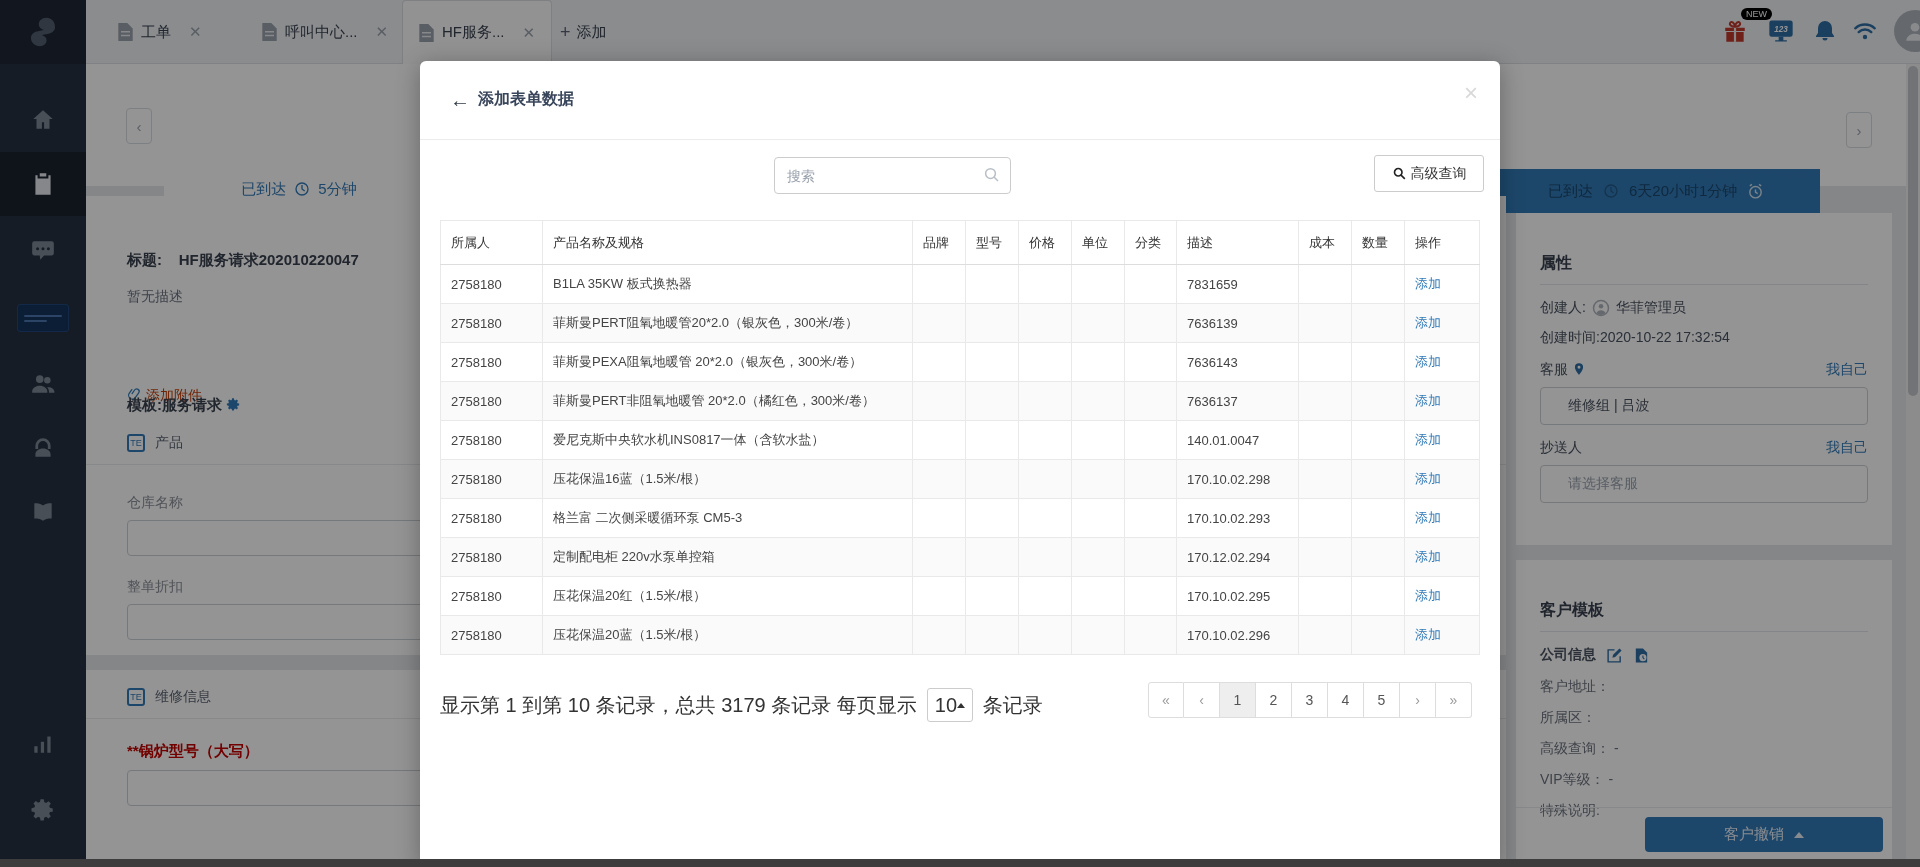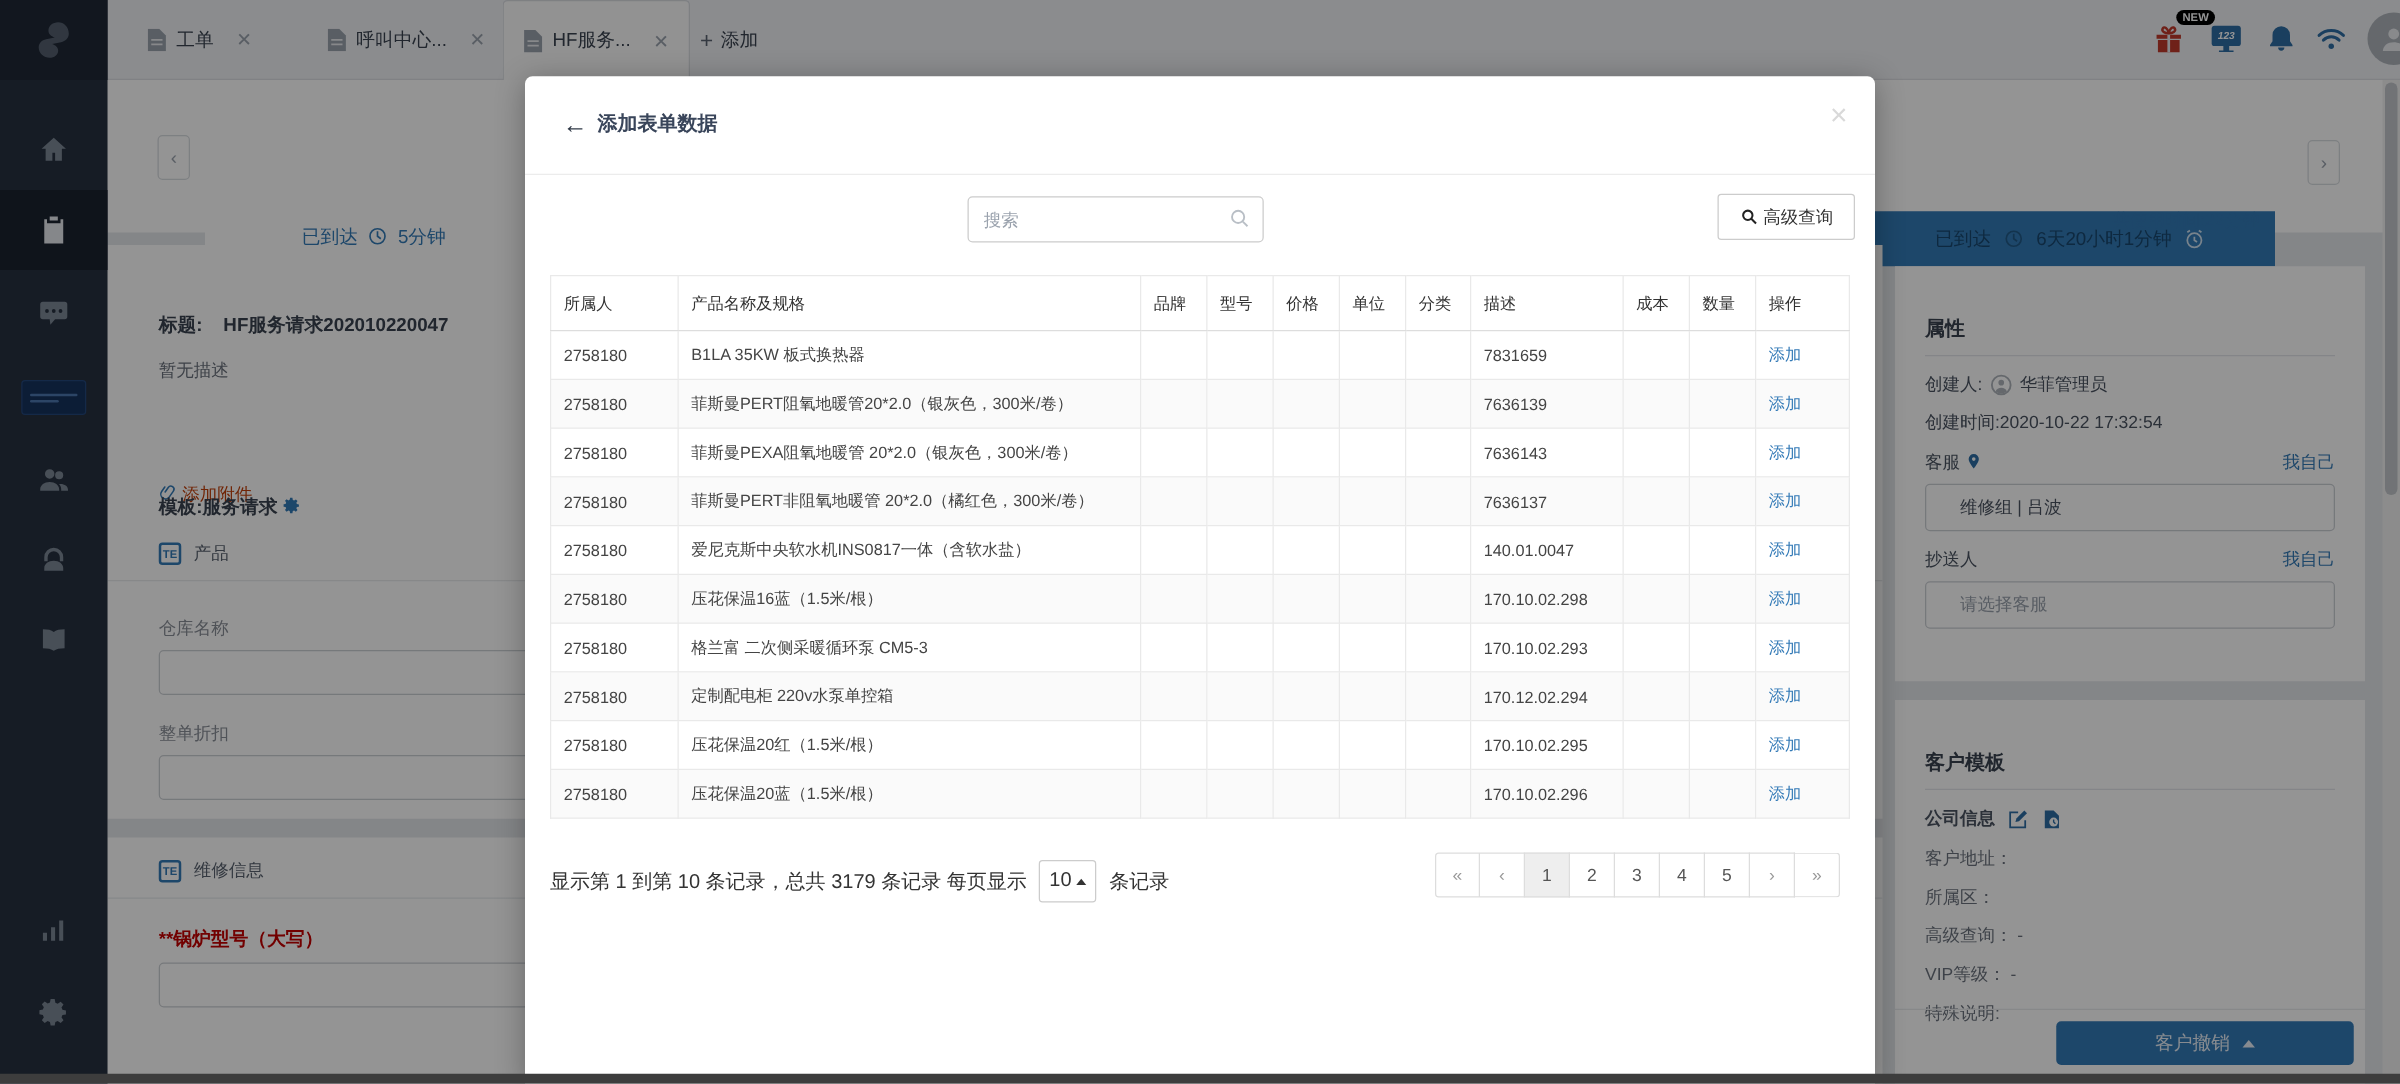--- a/index.html
+++ b/index.html
@@ -18,36 +18,36 @@
   .mini-banner i { display:block; height:2px; background:#4d77b0; border-radius:1px; }
 
   
   #topbar { position:absolute; left:86px; top:0; width:1834px; height:64px; background:#eff1f4; border-bottom:1px solid #dcdfe3; }
   .tab { position:absolute; top:0; height:64px; display:flex; align-items:center; gap:8px; color:#3a4350; font-size:15px; cursor:pointer; }
   .tab .doc { width:15px; height:18px; }
   .tab .x { color:#9aa2ad; font-size:15px; margin-left:10px; cursor:pointer; }
   .tab.active-tab { background:#fbfbfc; border:1px solid #d9dce1; border-bottom:none; border-radius:4px 4px 0 0; padding:0 16px; }
   .add-tab { position:absolute; top:0; height:64px; display:flex; align-items:center; gap:6px; color:#3a4350; font-size:15px; cursor:pointer; }
   .tb-ic { position:absolute; top:14px; width:34px; height:34px; display:flex; align-items:center; justify-content:center; cursor:pointer; }
-  .badge-new { position:absolute; left:1655px; top:8px; background:#000000; color:#fff; font-size:9px; font-weight:700; padding:1px 5px; border-radius:6px; z-index:2; }
+  .badge-new { position:absolute; left:1655px; top:8px; background:#000000; color:#fff; font-size:9px; font-weight:400; padding:1px 5px; border-radius:6px; z-index:2; }
   .avatar-circle { position:absolute; left:1808px; top:10px; width:42px; height:42px; border-radius:50%; background:#aeb4bb; display:flex; align-items:center; justify-content:center; }
 
   
   #statusstrip { position:absolute; left:86px; top:64px; width:1834px; height:122px; background:#ffffff; }
   .back-btn,.fwd-btn { position:absolute; width:26px; height:36px; border:1px solid #d8dce0; border-radius:4px; background:#fff; color:#9aa2ad; display:flex; align-items:center; justify-content:center; font-size:15px; cursor:pointer; }
   .stage-tab { position:absolute; top:105px; height:42px; display:flex; align-items:center; justify-content:center; gap:8px; color:#337ab7; font-size:15px; border-bottom:2px solid #e3e6ea; background:#fff; cursor:pointer; }
   .stage-blue { position:absolute; top:105px; height:44px; background:#337ab7; display:flex; align-items:center; gap:10px; color:#19486f; font-size:15px; padding:0 18px; cursor:pointer; }
   .usage-time { position:absolute; color:#337ab7; font-size:14px; }
 
   .card { position:absolute; background:#fff; }
   .lbl-gray { color:#8a8f98; font-size:14px; }
   .inp { border:1px solid #ccd0d5; border-radius:4px; background:#fff; height:36px; }
   .blue-link { color:#c2410c; cursor:pointer;margin-top:39px; }
   .sec-divider { position:absolute; left:0; width:100%; height:1px; background:#e8eaed; }
-  .sec-ic { display:inline-flex; width:18px; height:18px; border:2px solid #337ab7; border-radius:3px; color:#337ab7; font-size:9px; font-weight:700; align-items:center; justify-content:center; }
+  .sec-ic { display:inline-flex; width:18px; height:18px; border:2px solid #337ab7; border-radius:3px; color:#337ab7; font-size:9px; font-weight:400; align-items:center; justify-content:center; }
   .red-label { color:#c40000; font-weight:700; font-size:15px; }
 
   
   .panel-h { font-size:16px; color:#3a4350; font-weight:700; padding-bottom:10px; border-bottom:1px solid #e4e6ea;margin-top:20px; }
   .prop-line { font-size:14px; color:#4a5361; }
   .badge-wait { display:inline-block; border:1px solid #e3a22f; color:#e3a22f; font-size:12px; border-radius:4px; padding:2px 7px; margin-left:10px; background:#fffdf5; }
   .sel-box { border:1px solid #ccd0d5; border-radius:4px; height:38px; display:flex; align-items:center; padding:0 27px; font-size:14px; color:#4a5361; background:#fff; cursor:pointer; }
   .sel-box.placeholder { color:#9aa2ad; }
   .myself { color:#337ab7; font-size:14px; cursor:pointer; }
   .revoke-btn { position:absolute; background:#337ab7; border-radius:4px; color:#e8f0f8; font-size:15px; display:flex; align-items:center; justify-content:center; gap:10px; cursor:pointer; }
@@ -72,21 +72,21 @@
   #adv-btn { position:absolute; left:954px; top:94px; width:110px; height:37px; border:1px solid #ccc; border-radius:3px; background:#fff; display:flex; align-items:center; justify-content:center; gap:4px; font-size:14px; color:#333; cursor:pointer; }
 
   #ptable { position:absolute; left:20px; top:159px; width:1039px; border-collapse:collapse; table-layout:fixed; font-size:13px; }
   #ptable th, #ptable td { border:1px solid #e9e9e9; padding:0 10px; text-align:left; overflow:hidden; white-space:nowrap; }
   #ptable thead th { height:44px; color:#333; font-weight:400; font-size:13px; border-bottom:1px solid #ddd; }
   #ptable tbody td { height:39px; color:#444; }
   #ptable tbody tr:nth-child(even) td { background:#fafafa; }
   #ptable a { color:#337ab7; text-decoration:none; cursor:pointer; }
   #ptable { border:1px solid #ddd; }
 
-  #pg-summary { position:absolute; left:20px; top:627px; font-size:16px; color:#333; display:flex; align-items:center; }
+  #pg-summary { position:absolute; left:20px; top:627px; font-size:20px; color:#333; display:flex; align-items:center; }
   #pgsize { display:inline-flex; align-items:center; justify-content:space-between; width:46px; height:34px; border:1px solid #ccc; border-radius:3px; margin:0 10px; padding:0 7px; cursor:pointer; }
   #pgsize .caret-up-sm { width:0; height:0; border-left:4px solid transparent; border-right:4px solid transparent; border-bottom:5px solid #333; }
   #pager { position:absolute; left:728px; top:621px; height:36px; display:flex; }
   #pager .pg { min-width:36px; height:36px; border:1px solid #ddd; border-left:none; background:#fff; display:flex; align-items:center; justify-content:center; font-size:14px; color:#555; cursor:pointer; }
   #pager .pg:first-child { border-left:1px solid #ddd; border-radius:3px 0 0 3px; }
   #pager .pg:last-child { border-radius:0 3px 3px 0; }
   #pager .pg.arrow { color:#999; }
   #pager .pg.active { background:#eee; }
 
   #bottom-strip { position:absolute; left:0; bottom:0; width:1920px; height:8px; background:#3d3d3d; z-index:300; }

